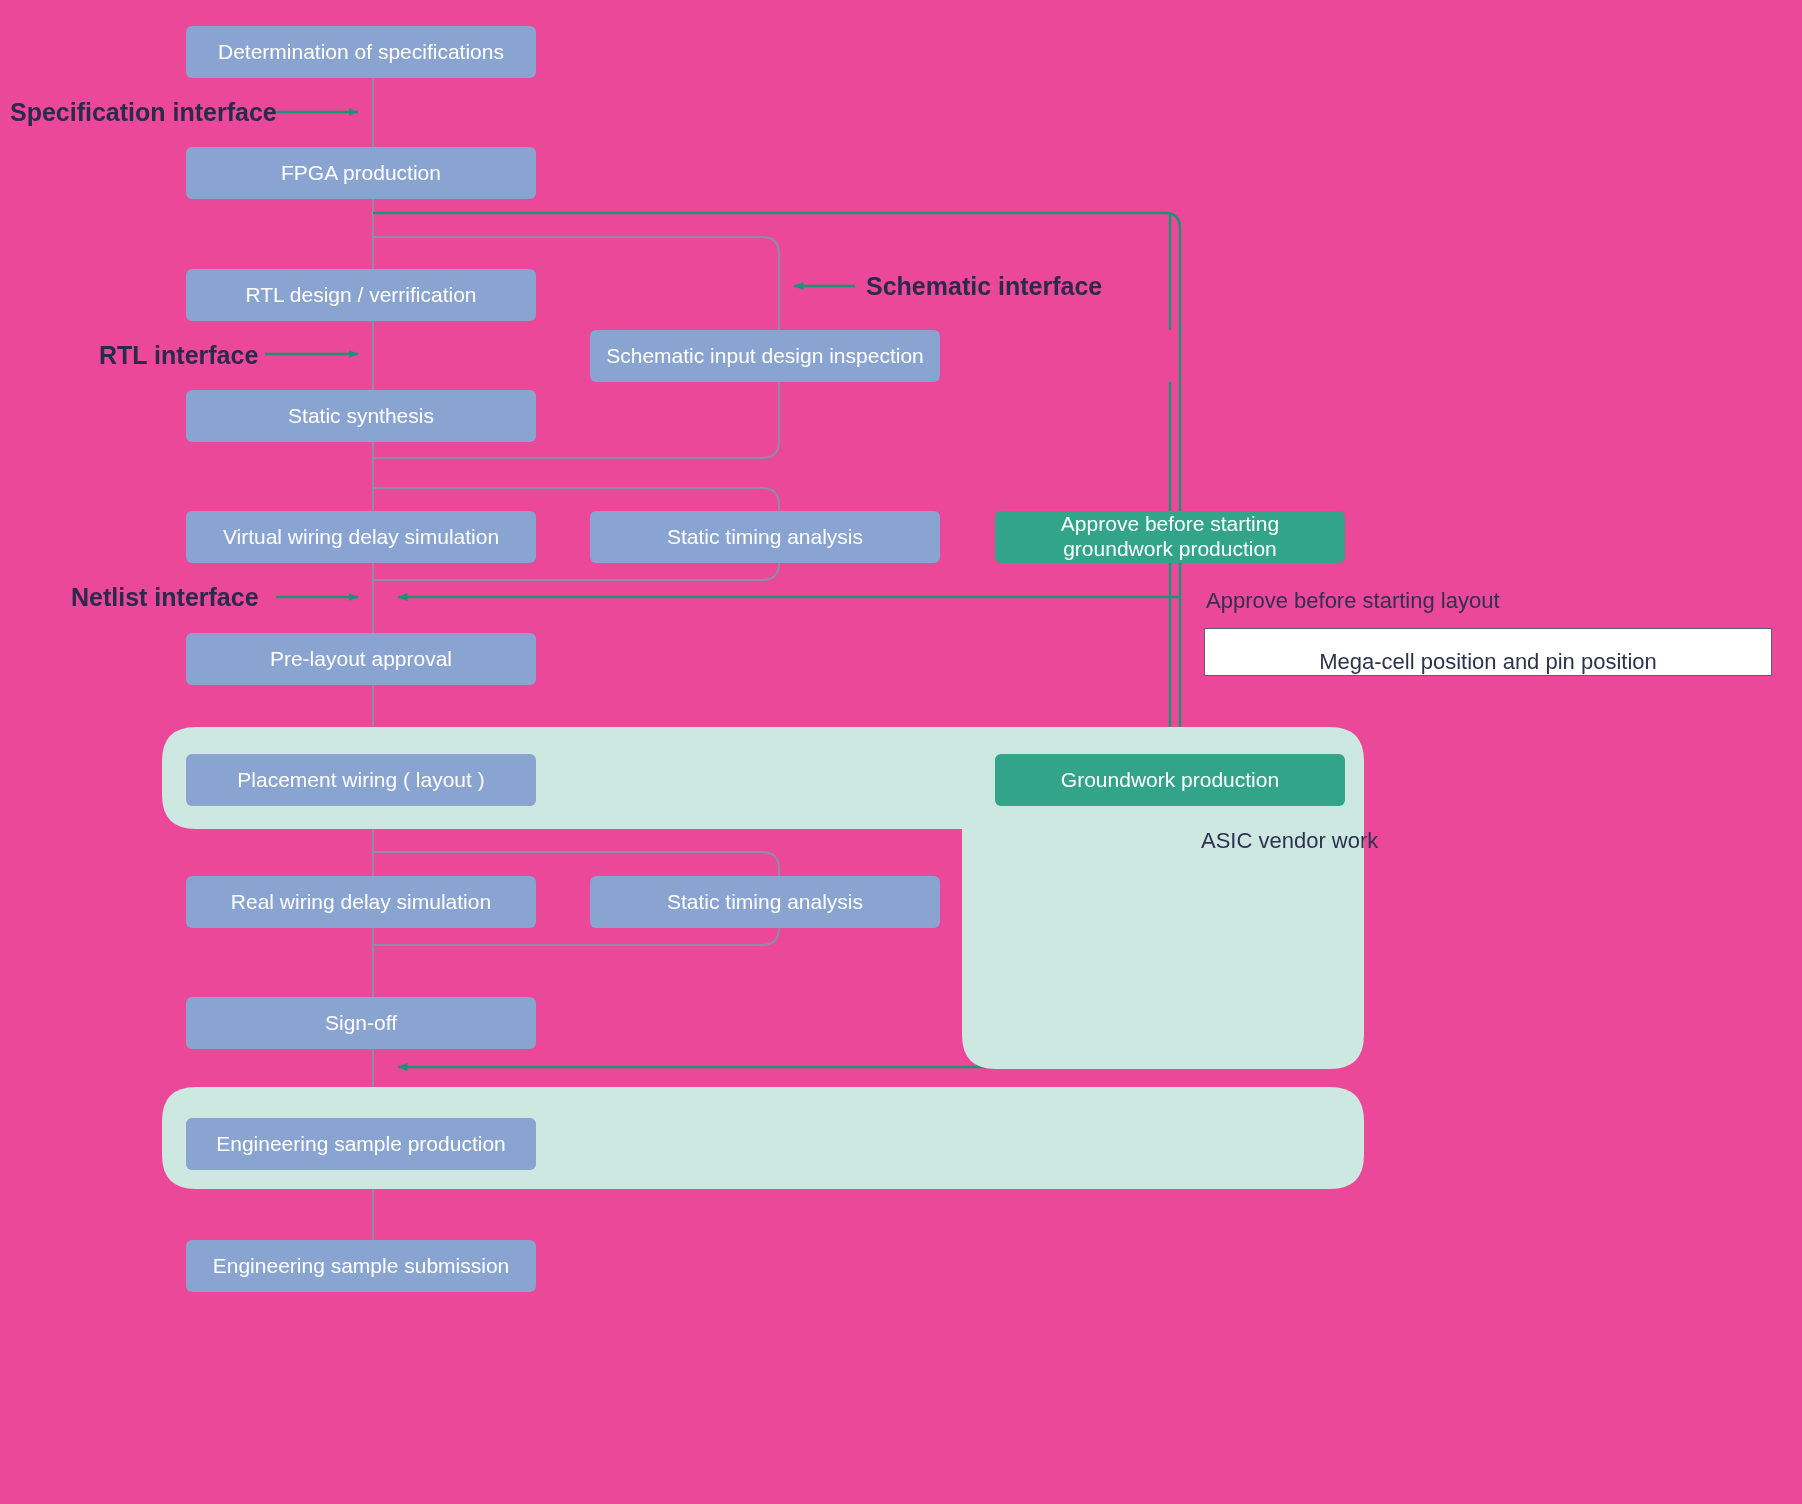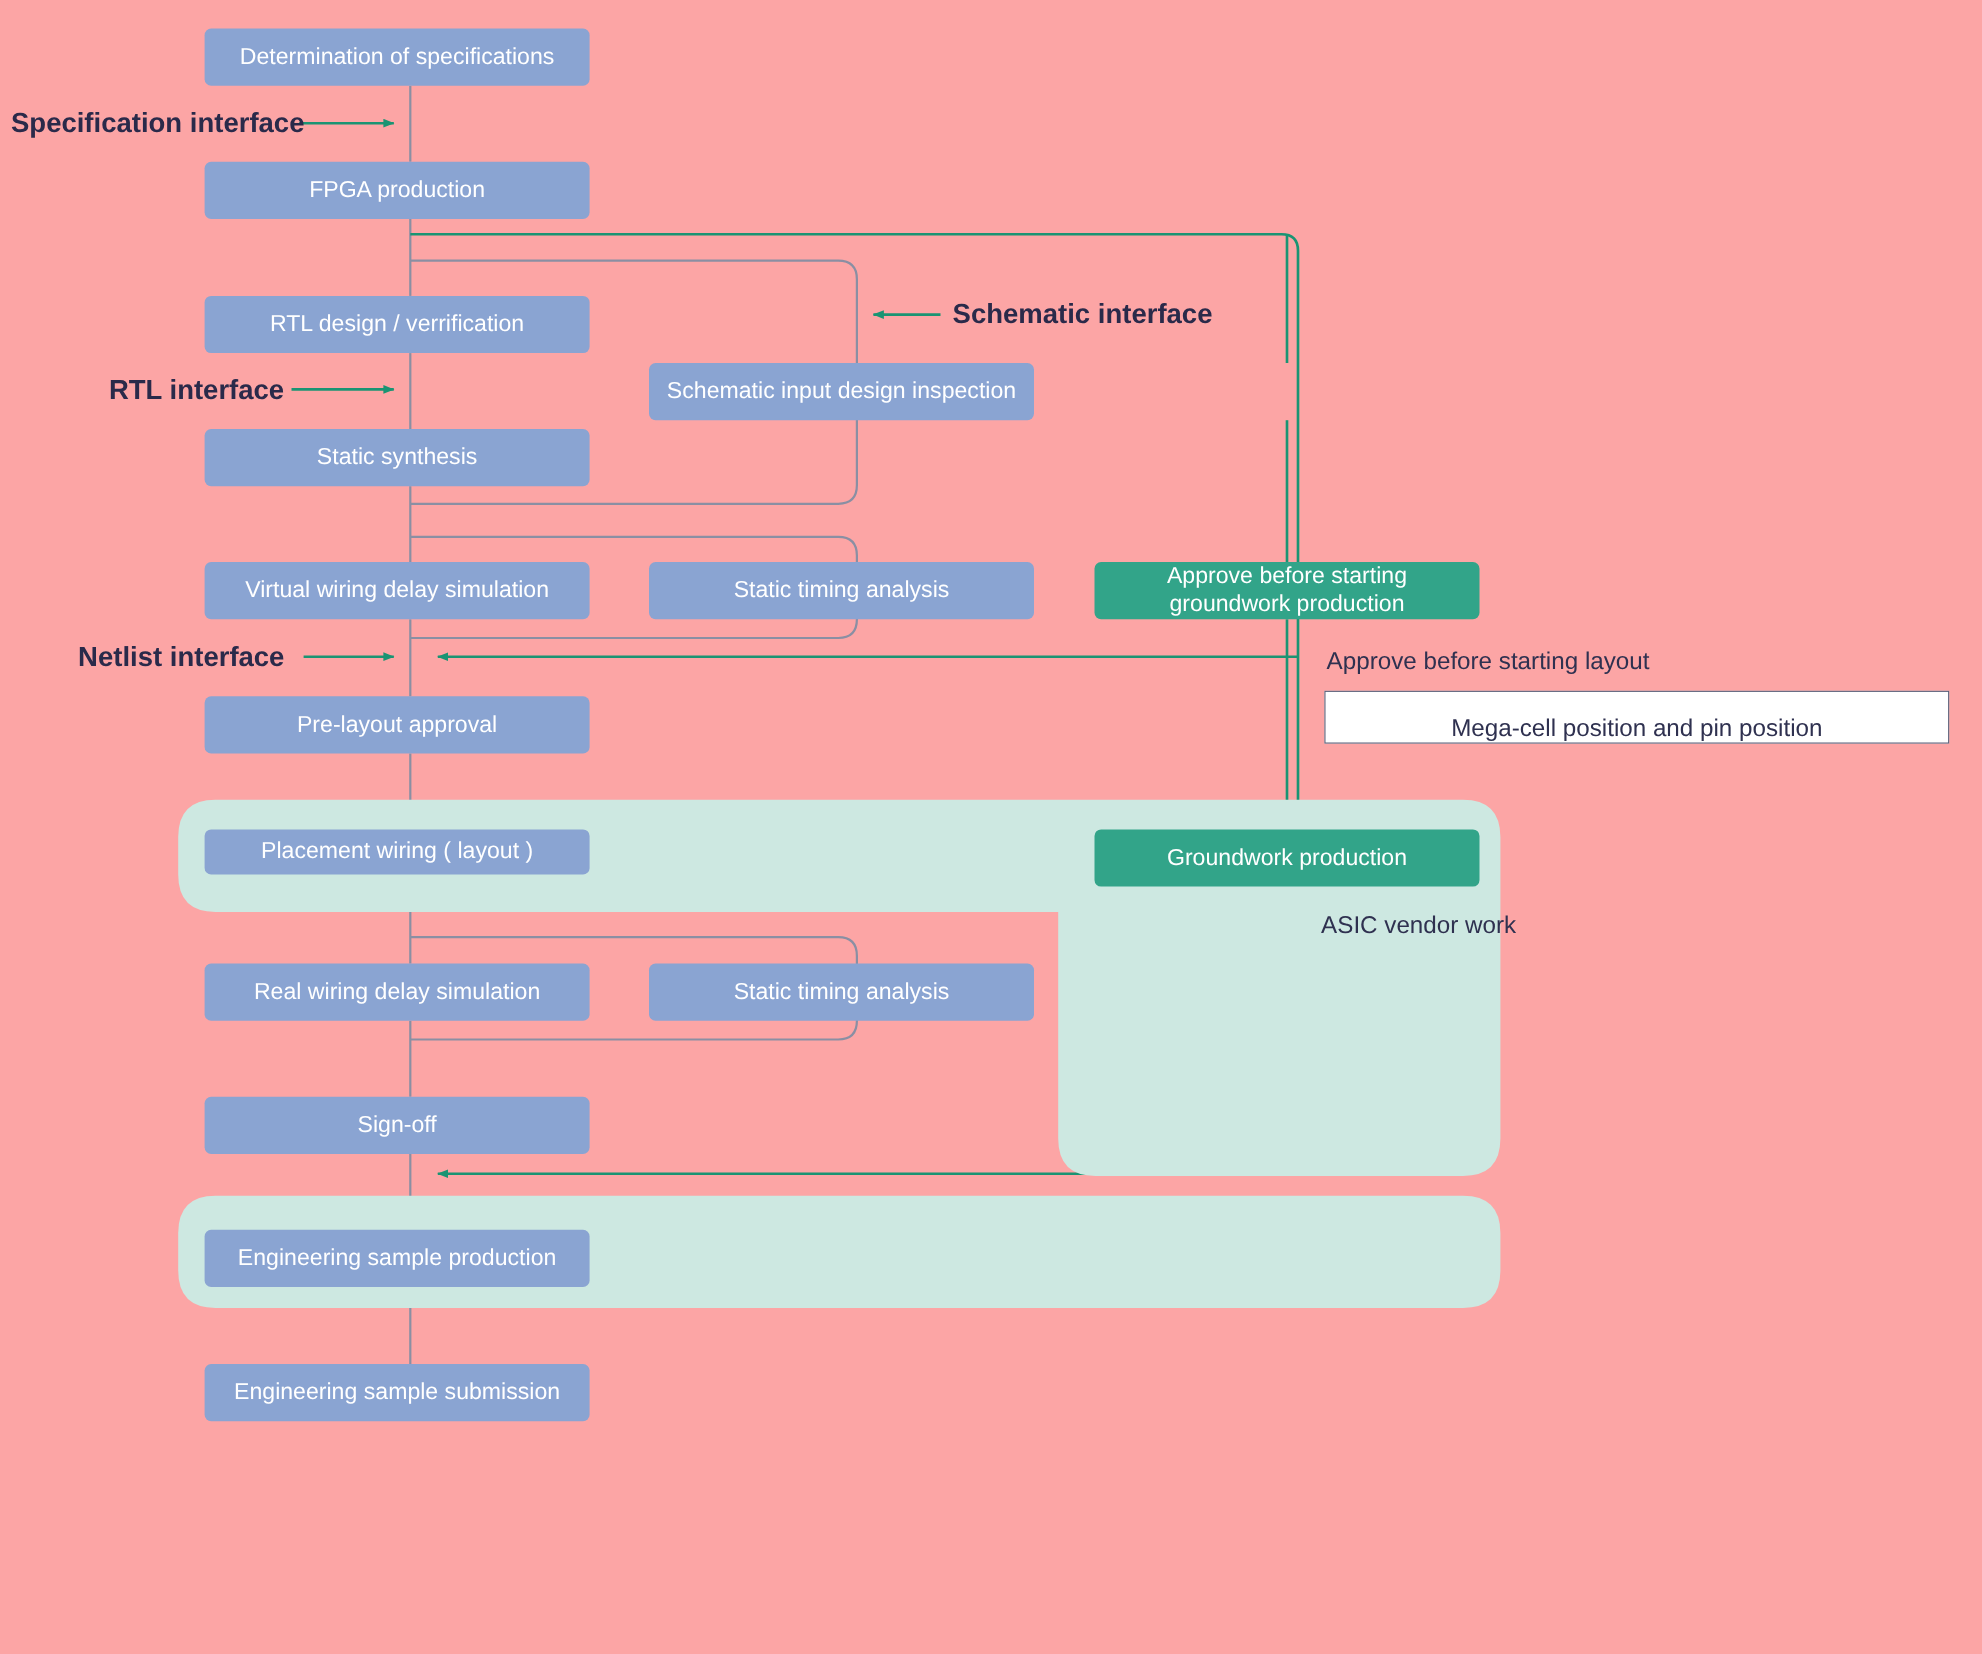--- a/index.html
+++ b/index.html
@@ -1,17 +1,17 @@
 <!DOCTYPE html>
 <html><head>
 <meta charset="utf-8">
 <style>
   html,body{margin:0;padding:0;background:#ffffff;}
   body{font-family:"Liberation Sans", sans-serif;}
-  #stage{position:relative;width:1802px;height:1504px;background:#fca5a5;overflow:hidden;}
+  #stage{position:relative;width:1802px;height:1504px;background:#ec4899;overflow:hidden;}
   #svg-layer{position:absolute;left:0;top:0;width:1802px;height:1504px;}
 
   .node{position:absolute;display:flex;align-items:center;justify-content:center;
         border-radius:6px;color:#ffffff;text-align:center;line-height:1.18;
         font-size:21px;box-sizing:border-box;padding:4px 10px;}
   .node.blue{background:#8aa4d2;}
   .node.green{background:#32a489;}
 
   .iface-label{position:absolute;color:#2a2a4a;font-weight:bold;font-size:25px;
                white-space:nowrap;}
@@ -113,21 +113,21 @@
   </div>
   <div class="node blue" style="left:186px;top:511px;width:350px;height:52px;">
     <span>Virtual wiring delay simulation</span>
   </div>
   <div class="node blue" style="left:590px;top:511px;width:350px;height:52px;">
     <span>Static timing analysis</span>
   </div>
   <div class="node blue" style="left:186px;top:633px;width:350px;height:52px;">
     <span>Pre-layout approval</span>
   </div>
-  <div class="node blue" style="left:186px;top:754px;width:350px;height:41px;">
+  <div class="node blue" style="left:186px;top:754px;width:350px;height:52px;">
     <span>Placement wiring ( layout )</span>
   </div>
   <div class="node blue" style="left:186px;top:876px;width:350px;height:52px;">
     <span>Real wiring delay simulation</span>
   </div>
   <div class="node blue" style="left:590px;top:876px;width:350px;height:52px;">
     <span>Static timing analysis</span>
   </div>
   <div class="node blue" style="left:186px;top:997px;width:350px;height:52px;">
     <span>Sign-off</span>

